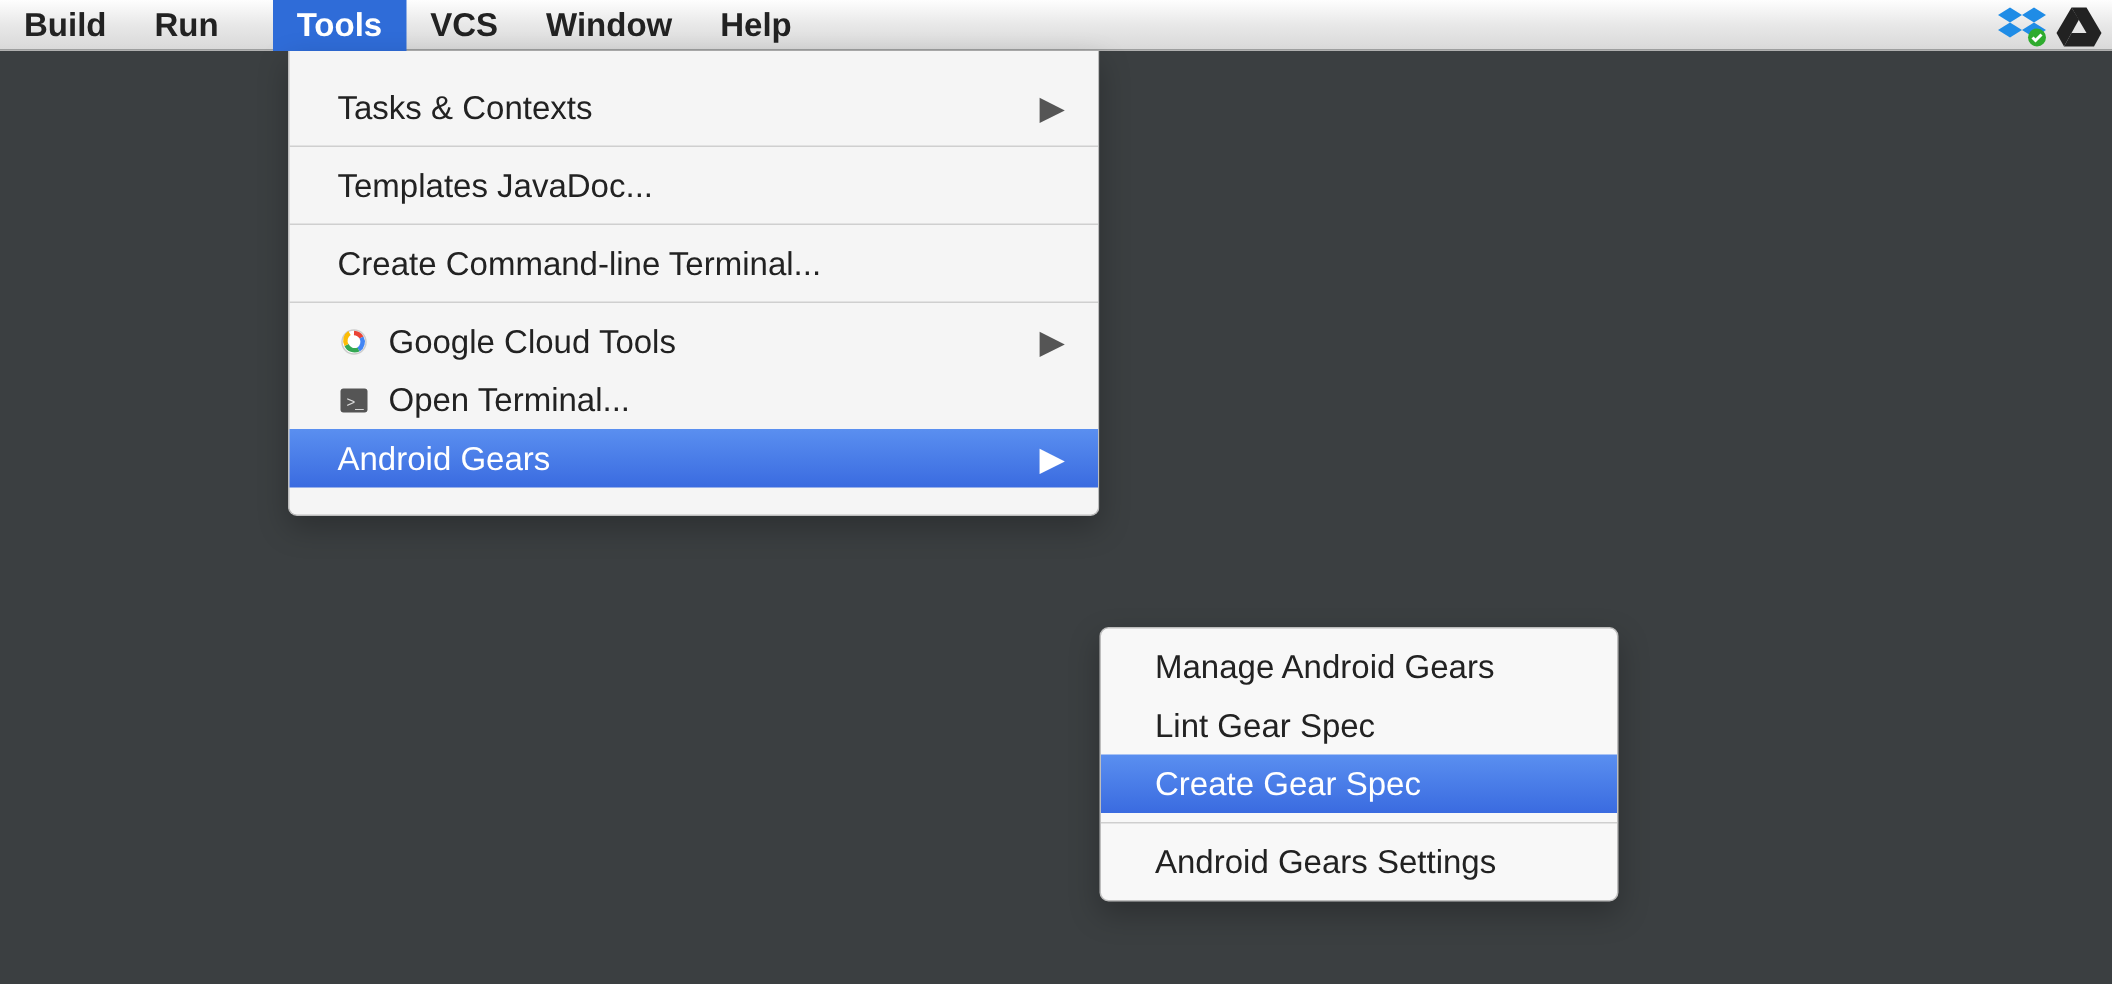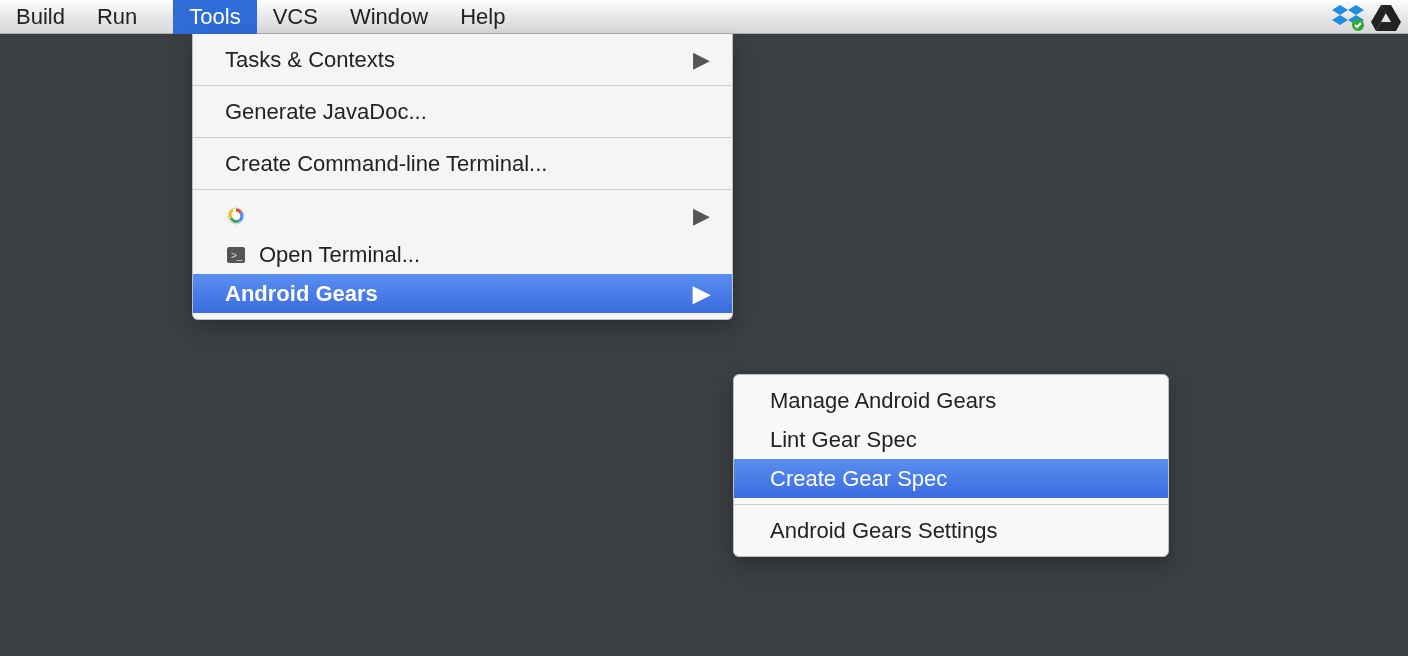--- a/index.html
+++ b/index.html
@@ -1,35 +1,35 @@
 <!DOCTYPE html>
 <html><head>
 <meta charset="utf-8">
 <style>
 * { margin: 0; padding: 0; box-sizing: border-box; font-family: -apple-system, "Helvetica Neue", Arial, sans-serif; }
 html, body { width: 1408px; height: 656px; overflow: hidden; background: #3b3f41; }
 
 
 .menubar { height: 34px; background: linear-gradient(#fefefe, #e8e8e8 50%, #d9d9d9); border-bottom: 1px solid #b0b0b0; display: flex; align-items: center; font-size: 22px; }
-.menubar .menu-item { padding: 4px 16px; color: #222; cursor: default; }
+.menubar .menu-item { padding: 4px 16px; color: #222; cursor: default; font-weight: bold; }
 .menubar .menu-item.selected { background: #2f6cd8; color: #fff; margin-left: 20px; }
 .menubar .spacer { flex: 1; }
 .menubar .status-icon { width: 32px; height: 32px; margin-right: 6px; display: flex; align-items: center; justify-content: center; }
 
 
-.dropdown { position: absolute; top: 34px; left: 192px; width: 541px; background: #f5f5f5; border: 1px solid #bdbdbd; border-top: none; box-shadow: 0 8px 20px rgba(0,0,0,0.25); border-bottom-left-radius: 6px; border-bottom-right-radius: 6px; padding: 6px 0; }
+.dropdown { position: absolute; top: 34px; left: 192px; width: 541px; background: #f5f5f5; border: 1px solid #bdbdbd; border-top: none; box-shadow: 0 8px 20px rgba(0,0,0,0.25); border-bottom-left-radius: 6px; border-bottom-right-radius: 6px; padding: 18px 0; }
 .dropdown .item { display: flex; align-items: center; height: 39px; padding: 0 22px 0 32px; font-size: 22px; color: #222; cursor: default; }
 .dropdown .item .icon-slot { width: 30px; display: inline-flex; align-items: center; justify-content: center; margin-left: -4px; margin-right: 8px; }
 .dropdown .item .arrow { margin-left: auto; color: #555; }
-.dropdown .item.highlight { background: linear-gradient(#5a8ff0, #3a6be0); color: #fff; font-weight: bold; }
+.dropdown .item.highlight { background: linear-gradient(#5a8ff0, #3a6be0); color: #fff; }
 .dropdown .item.highlight .arrow { color: #fff; }
 .dropdown .sep { height: 1px; background: #cfcfcf; margin: 6px 0; }
 
 
-.submenu { position: absolute; top: 374px; left: 733px; width: 436px; background: #f8f8f8; border: 1px solid #bdbdbd; box-shadow: 0 8px 20px rgba(0,0,0,0.25); border-radius: 6px; padding: 6px 0; }
+.submenu { position: absolute; top: 418px; left: 733px; width: 346px; background: #f8f8f8; border: 1px solid #bdbdbd; box-shadow: 0 8px 20px rgba(0,0,0,0.25); border-radius: 6px; padding: 6px 0; }
 .submenu .item { display: flex; align-items: center; height: 39px; padding: 0 22px 0 36px; font-size: 22px; color: #222; cursor: default; }
 .submenu .item.highlight { background: linear-gradient(#5a8ff0, #3a6be0); color: #fff; }
 .submenu .sep { height: 1px; background: #cfcfcf; margin: 6px 0; }
 
 
 .window-title { position: absolute; top: 34px; left: 0; right: 0; height: 53px; background: linear-gradient(#f6f6f6, #dcdcdc); border-bottom: 1px solid #a8a8a8; display: flex; align-items: center; font-size: 22px; color: #444; padding-left: 88px; white-space: nowrap; overflow: hidden; z-index: -1; }
 .window-title .file-icon { width: 24px; height: 28px; margin-right: 10px; display: inline-flex; }
 
 
 .toolbar-dark { position: absolute; top: 87px; left: 0; right: 0; height: 90px; background: #595b59; z-index: -2; }
@@ -156,37 +156,38 @@
       </svg></span>
 </div>
 
 <div class="dropdown">
   <div class="item">
     <span>Tasks &amp; Contexts</span>
     <span class="arrow">▶</span>
   </div>
   <div class="sep"></div>
   <div class="item">
-    <span>Generate JavaDoc...</span>
+    <span>Templates JavaDoc...</span>
   </div>
   <div class="sep"></div>
   <div class="item">
     <span>Create Command-line Terminal...</span>
   </div>
   <div class="sep"></div>
   <div class="item">
     <span class="icon-slot">
       <svg width="22" height="22" viewBox="0 0 22 22">
           <circle cx="11" cy="11" r="8" fill="#fff" stroke="#ccc"></circle>
           <path d="M11 5 a6 6 0 0 1 5 3" stroke="#ea4335" stroke-width="3" fill="none"></path>
           <path d="M16 8 a6 6 0 0 1 -2 8" stroke="#4285f4" stroke-width="3" fill="none"></path>
           <path d="M14 16 a6 6 0 0 1 -8 -3" stroke="#34a853" stroke-width="3" fill="none"></path>
           <path d="M6 13 a6 6 0 0 1 2 -8" stroke="#fbbc05" stroke-width="3" fill="none"></path>
         </svg>
     </span>
+    <span>Google Cloud Tools</span>
     <span class="arrow">▶</span>
   </div>
   <div class="item">
     <span class="icon-slot">
       <svg width="22" height="22" viewBox="0 0 22 22">
           <rect x="2" y="3" width="18" height="16" rx="2" fill="#555"></rect>
           <text x="6" y="15" font-size="10" fill="#ddd">&gt;_</text>
         </svg>
     </span>
     <span>Open Terminal...</span>

